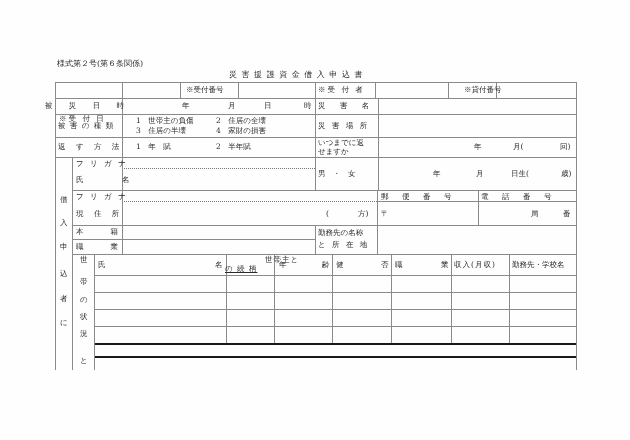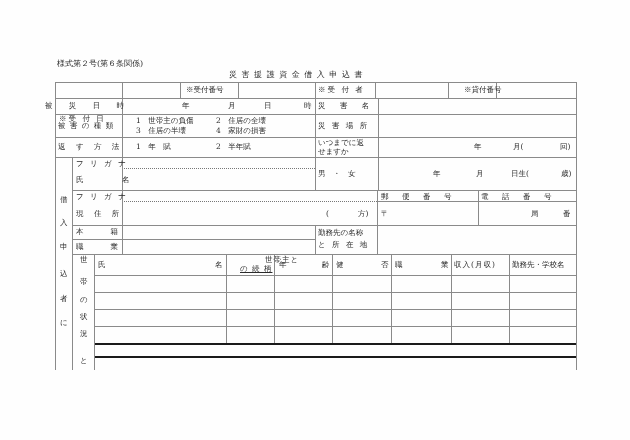--- a/index.html
+++ b/index.html
@@ -154,21 +154,21 @@
 <div class="t" style="left:80px;top:256px;">世</div>
 <div class="t" style="left:80px;top:278px;">帯</div>
 <div class="t" style="left:80px;top:296px;">の</div>
 <div class="t" style="left:80px;top:313px;">状</div>
 <div class="t" style="left:80px;top:330px;">況</div>
 <div class="t" style="left:80px;top:357px;">と</div>
 
 <div class="t" style="left:98px;top:261px;">氏</div>
 <div class="t" style="left:215px;top:261px;">名</div>
 <div class="t" style="left:229px;top:256px;letter-spacing:1px;margin-left:36px;">世帯主と</div>
-<div class="t" style="left:240px;top:265px;letter-spacing:1px;text-decoration:underline;">の 続 柄</div>
+<div class="t" style="left:225px;top:265px;letter-spacing:1px;text-decoration:underline;">の 続 柄</div>
 <div class="t" style="left:279px;top:261px;">年</div>
 <div class="t" style="left:322px;top:261px;">齢</div>
 <div class="t" style="left:336px;top:261px;">健</div>
 <div class="t" style="left:381px;top:261px;">否</div>
 <div class="t" style="left:395px;top:261px;">職</div>
 <div class="t" style="left:441px;top:261px;">業</div>
 <div class="t" style="left:454px;top:261px;letter-spacing:1px;">収入(月収)</div>
 <div class="t" style="left:512px;top:261px;">勤務先・学校名</div>
 
 <div class="cell" style="left:95px;top:276px;width:480px;height:15px;"></div>

